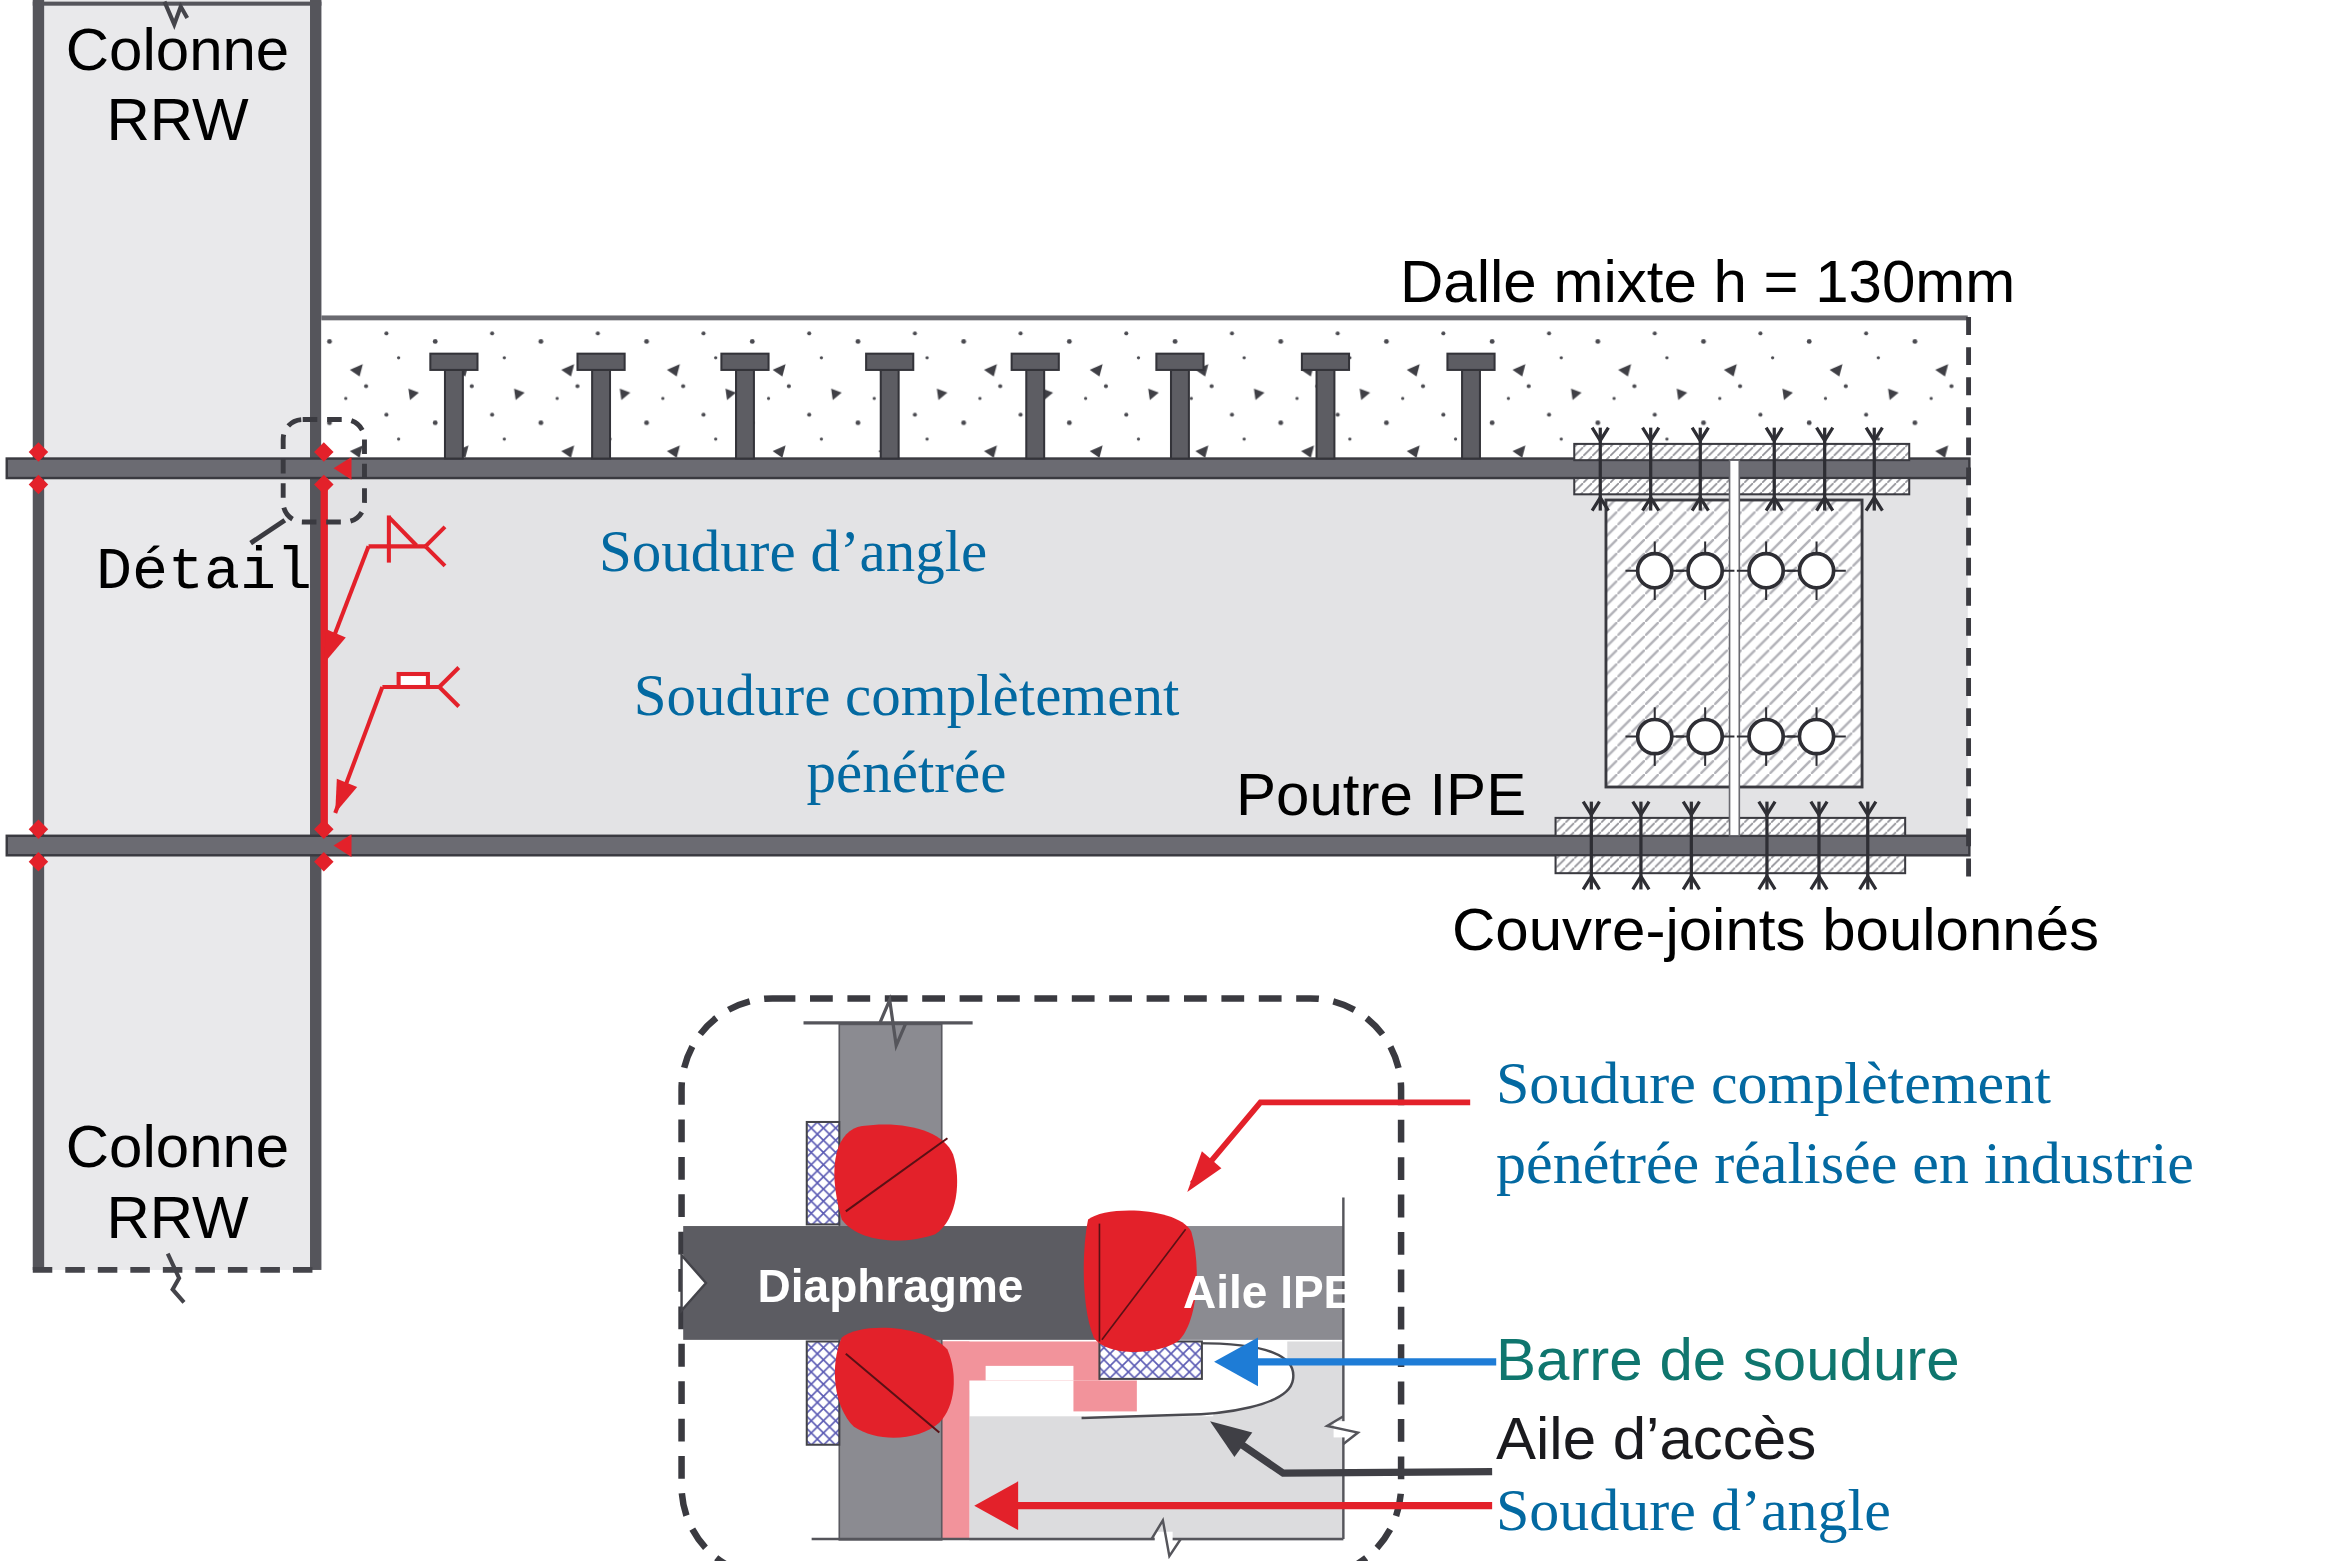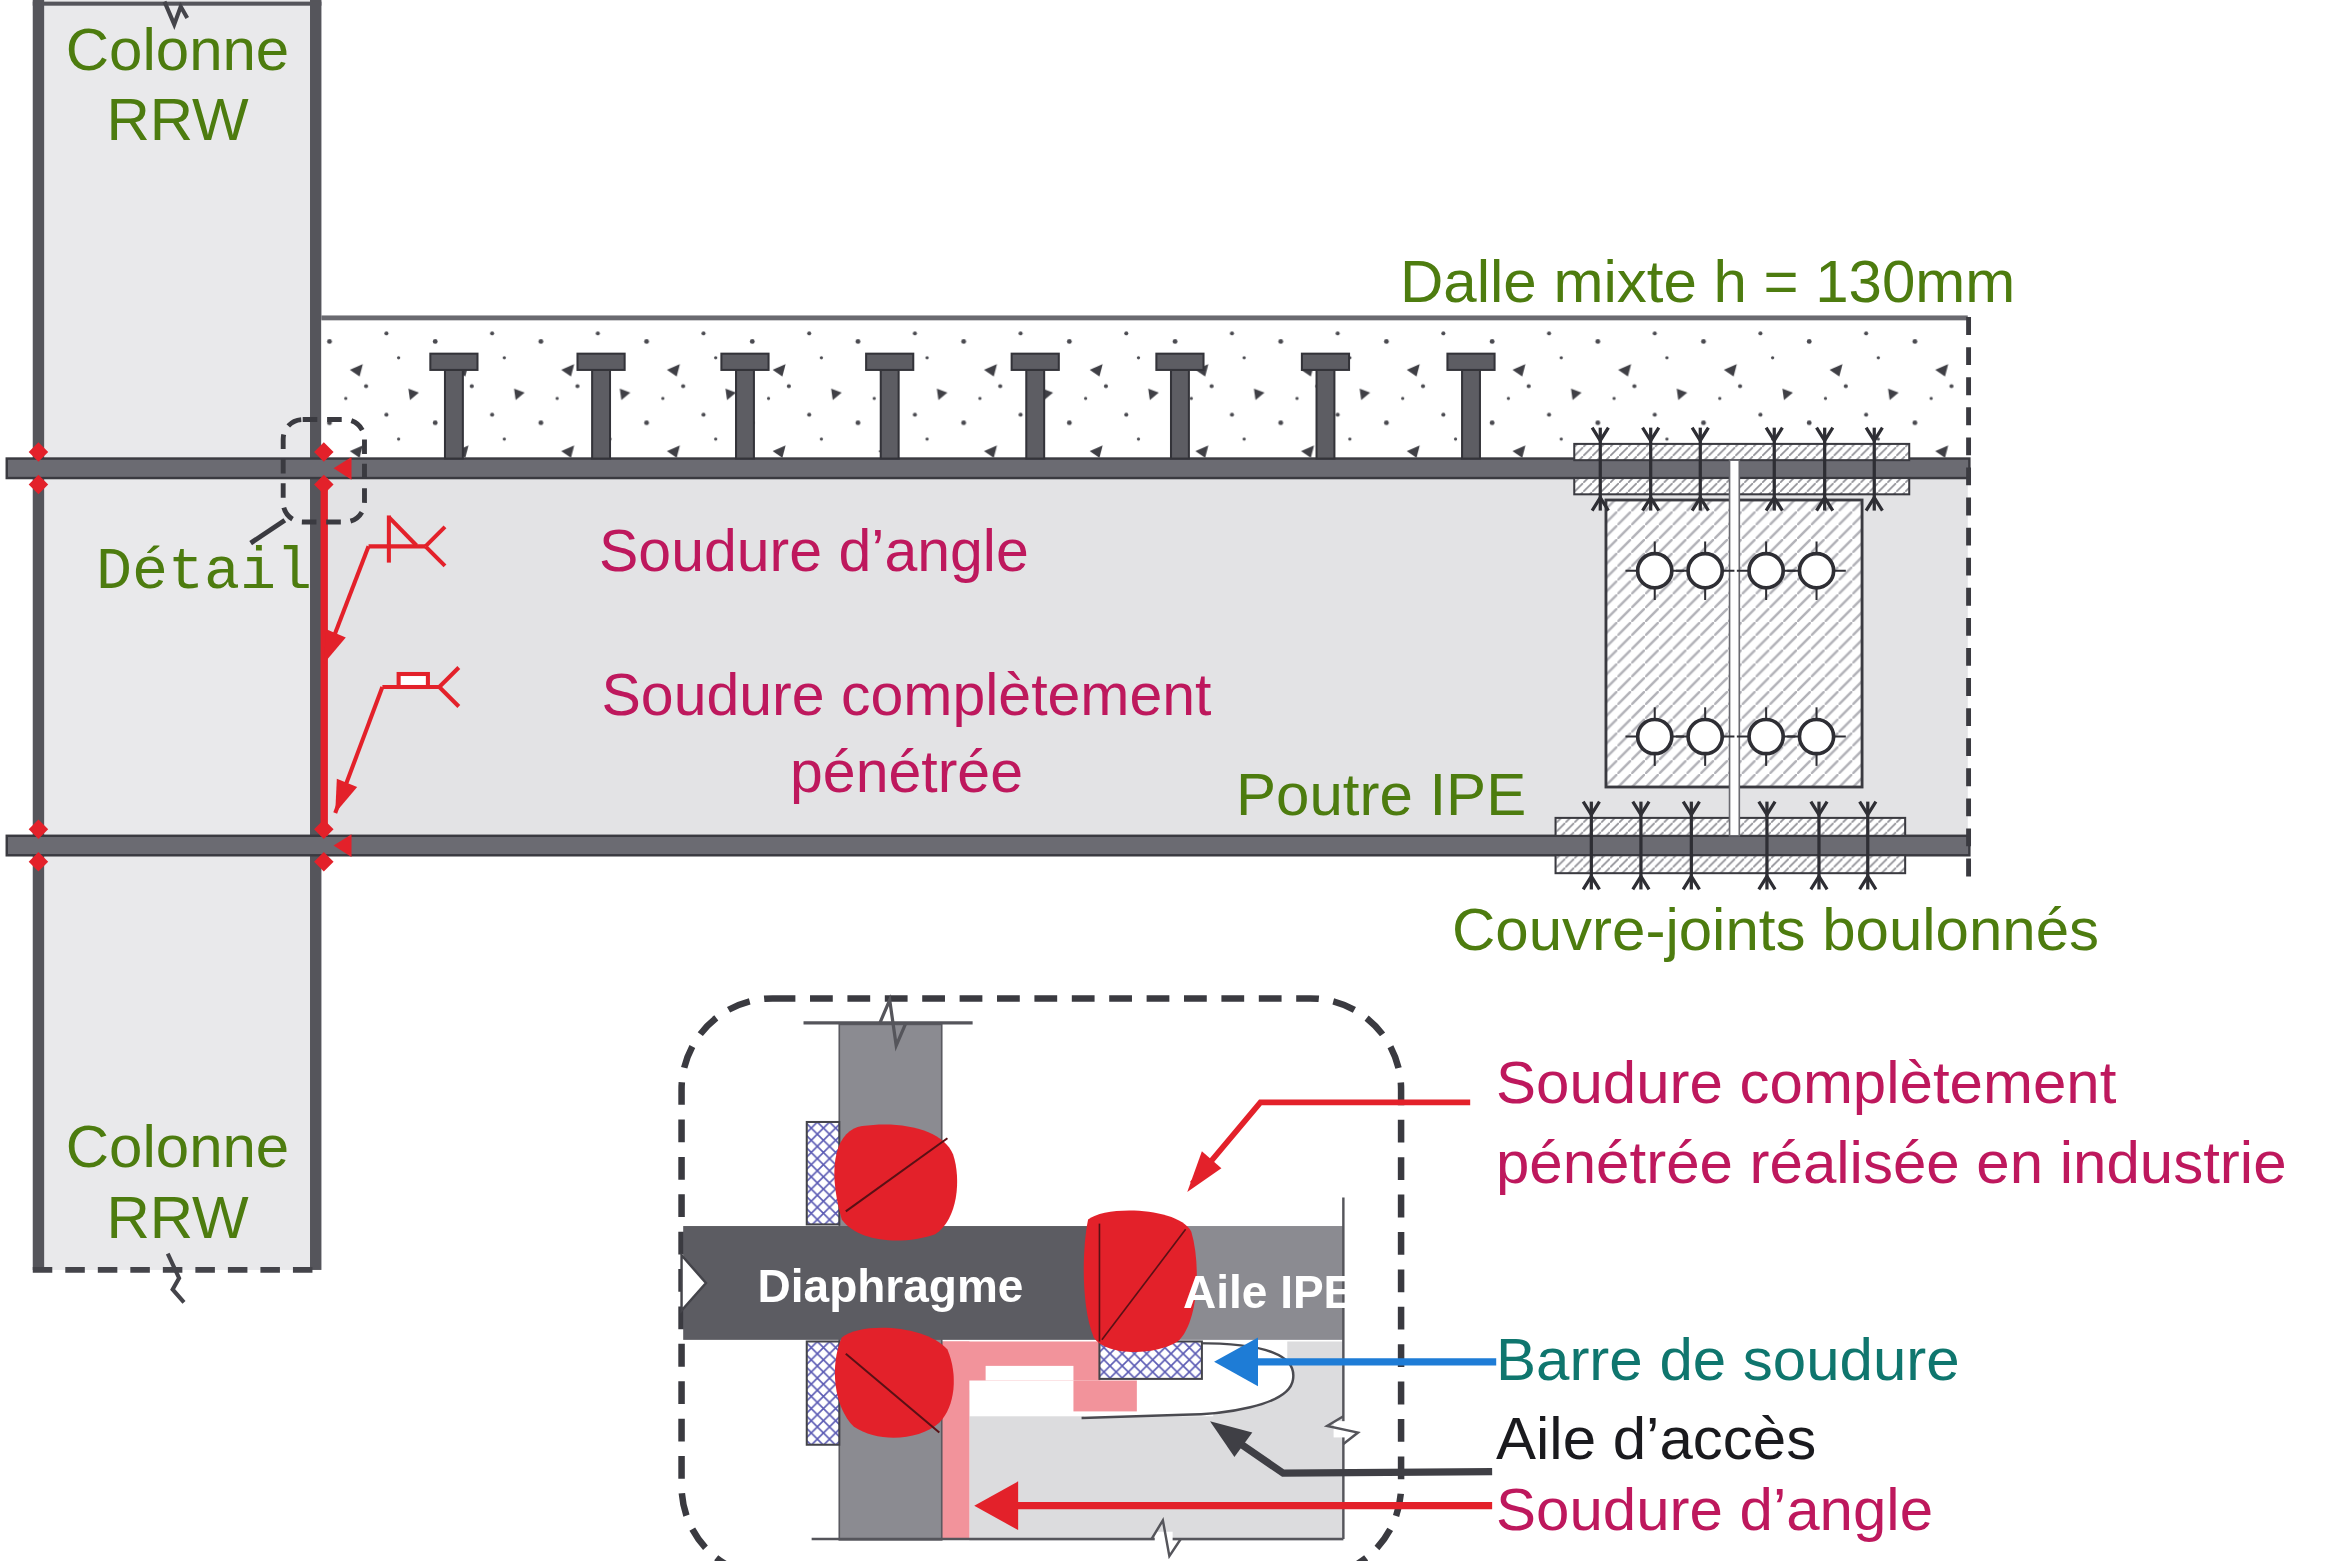--- a/index.html
+++ b/index.html
@@ -1,21 +1,21 @@
 <!DOCTYPE html>
 <html style="font-size:13px"><head>
 <meta charset="utf-8">
 <style>
   html,body{margin:0;padding:0;background:#ffffff;}
   .stage{position:relative;width:2342px;height:1561px;background:#fff;overflow:hidden;
          font-family:"Liberation Sans","DejaVu Sans",sans-serif;}
   .stage svg{position:absolute;left:0;top:0;}
-  .lbl{position:absolute;color:#4d7c0f;font-size:60px;line-height:1.18;white-space:nowrap;z-index:5;}
+  .lbl{position:absolute;color:#000000;font-size:60px;line-height:1.18;white-space:nowrap;z-index:5;}
   .lbl.center{text-align:center;white-space:normal;}
-  .red{color:#be185d;}
+  .red{color:#0369a1;font-family:Liberation Serif, serif;}
   .blue{color:#0f766e;}
   .white-band{color:#ffffff;font-weight:bold;font-size:46px;}
 </style>
 </head>
 <body>
 
 <div class="stage">
 
 <svg width="2342" height="1561" viewBox="0 0 2880 1920">
   <defs>

